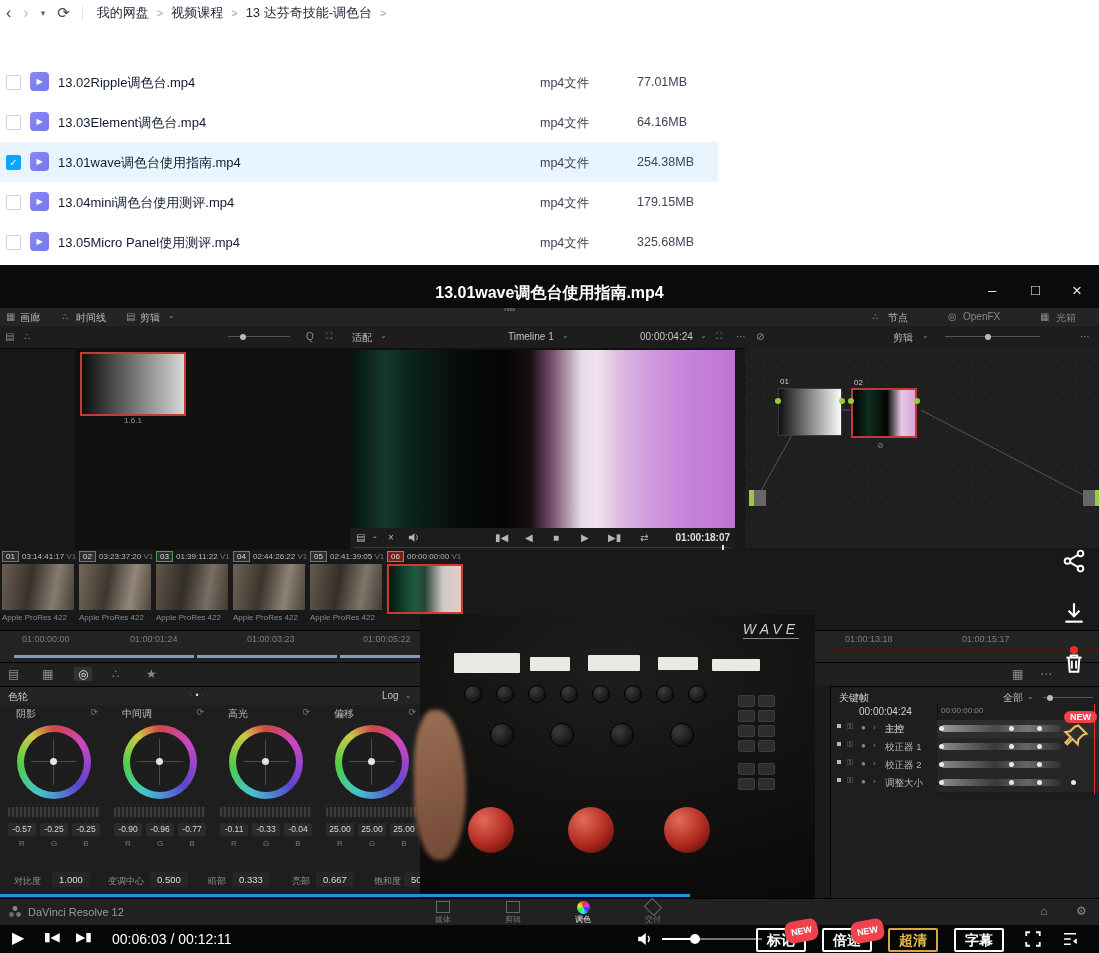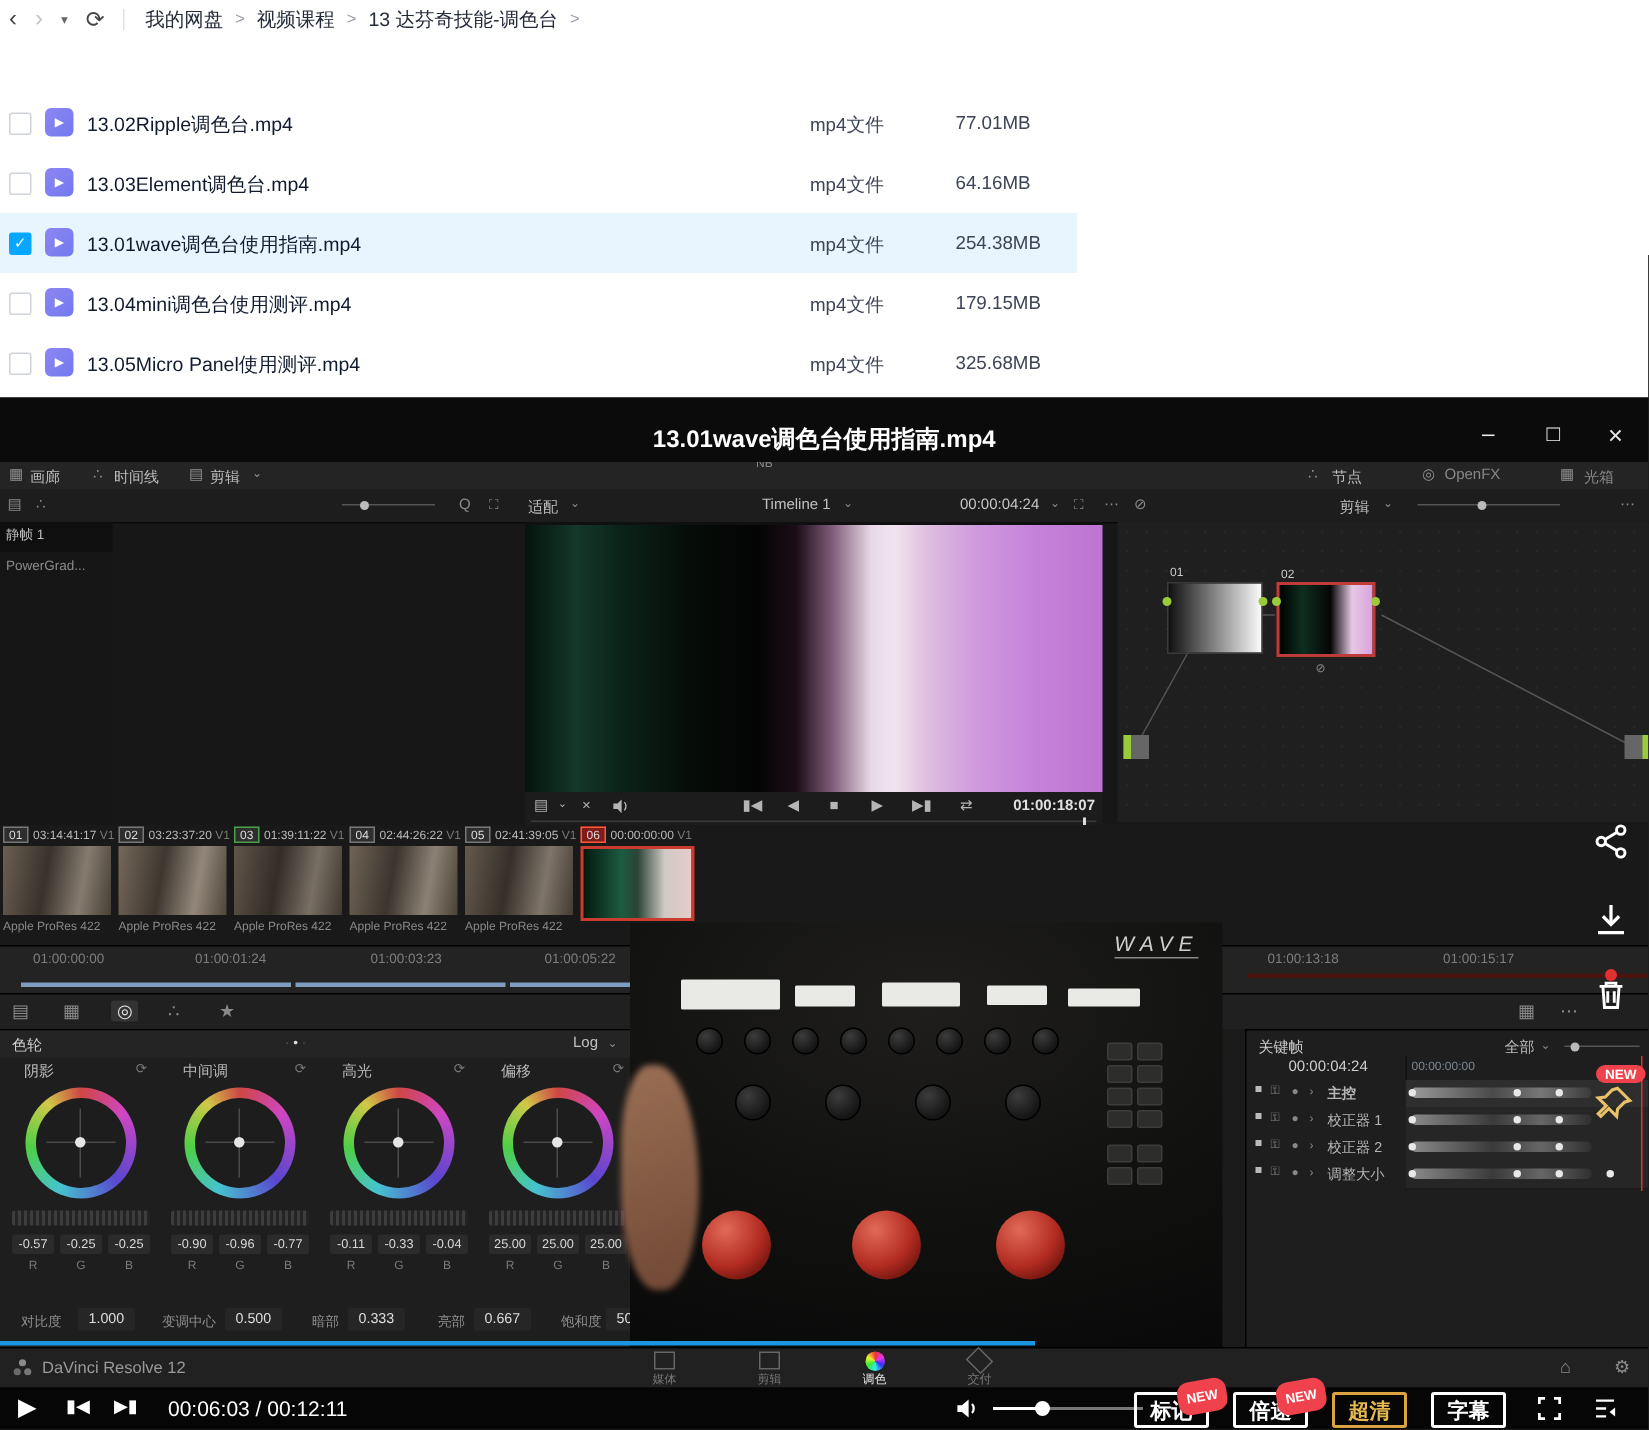--- a/index.html
+++ b/index.html
@@ -202,23 +202,23 @@
       <span style="left:716px;font-size:9px">⛶</span>
       <span style="left:736px">⋯</span>
       <span style="left:756px">⊘</span>
       <span style="left:893px;color:#bbb">剪辑</span>
       <span style="left:922px;font-size:8px">⌄</span>
       <div class="sliderline" style="left:945px;top:10px;width:95px"></div>
       <div class="sliderdot" style="left:985px;top:8px"></div>
       <span style="left:1080px">⋯</span>
     </div>
 
-    <div class="abs panel-dark" style="left:0;top:40px;width:75px;height:202px;background:#161616">
-      <div style="background:#0f0f0f;height:16px;color:#c0c0c0;font-size:9px;padding:2px 4px">静帧 1</div>
-      <div style="color:#8a8a8a;font-size:9px;padding:4px">PowerGrad...</div>
+    <div class="abs" style="left:75px;top:40px;width:275px;height:202px;background:#101010">
+      <div class="abs" style="left:5px;top:4px;width:102px;height:60px;border:2px solid #c23b35;background:linear-gradient(90deg,#0c0c0c,#d8d8d8)"></div>
+      <div class="abs" style="left:5px;top:68px;width:106px;text-align:center;color:#9a9a9a;font-size:8px">1.6.1</div>
     </div>
 
     <div class="abs" style="left:350px;top:40px;width:385px;height:2px;background:#101010"></div>
     <div class="viewerimg"></div>
     <div class="abs" style="left:504px;top:-4px;color:#8a8a8a;font-size:8px">NB</div>
     <div class="transport">
       <span style="left:6px">▤</span>
       <span style="left:22px;font-size:7px">⌄</span>
       <span style="left:38px">×</span>
       <span style="left:58px">

